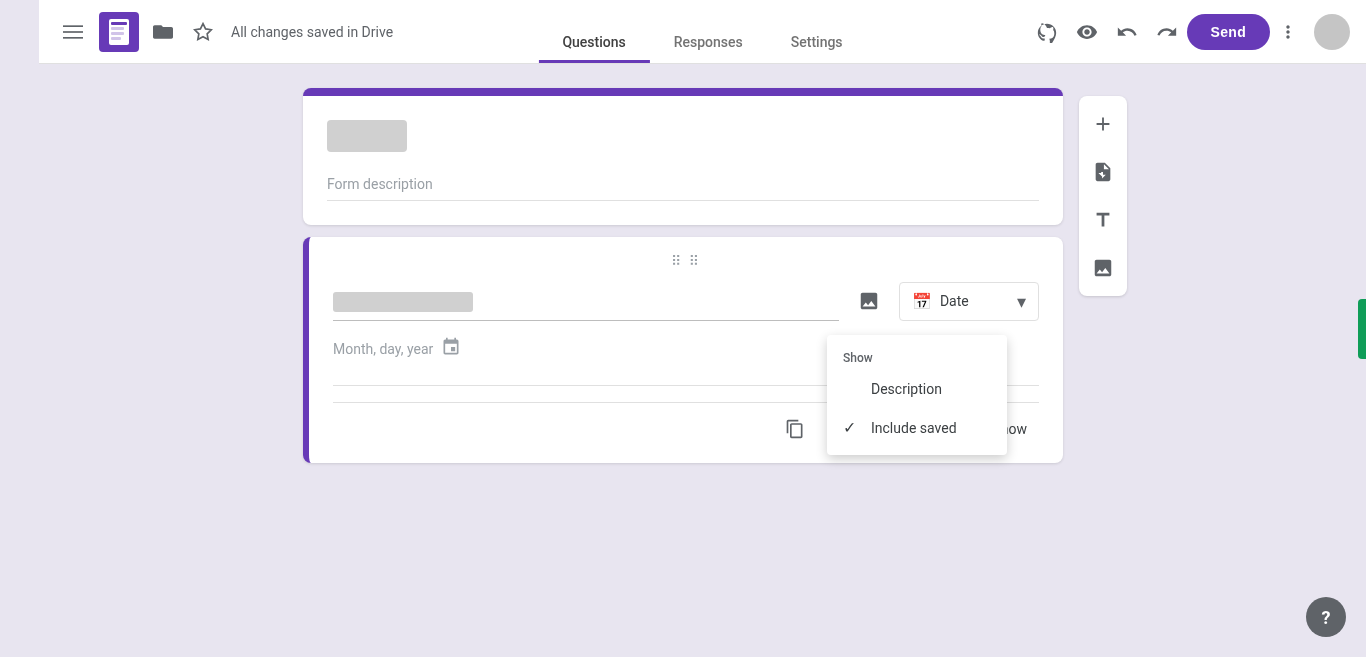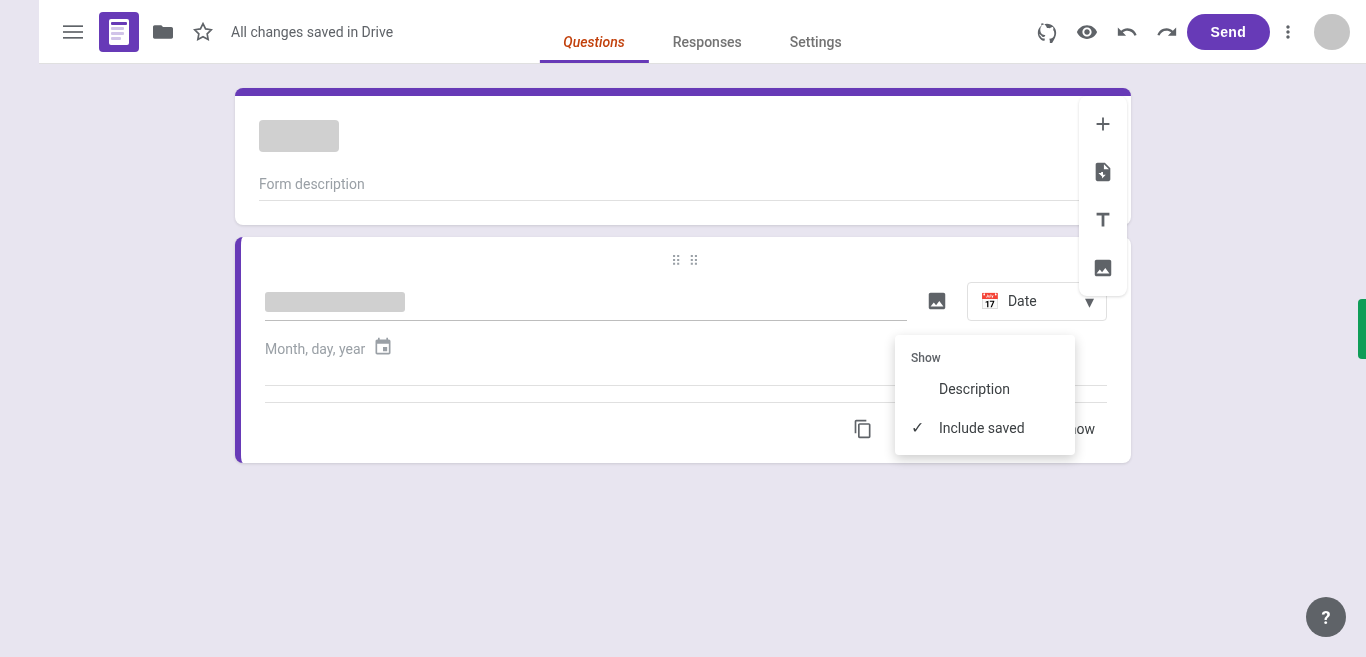--- a/index.html
+++ b/index.html
@@ -77,23 +77,22 @@
     }
     .tab {
       padding: 10px 24px;
       font-size: 14px;
       color: #737373;
       cursor: pointer;
       border-bottom: 3px solid transparent;
       font-weight: 500;
     }
     .tab.active {
-      color: #c2410c;
+      color: #404040;
       border-bottom: 3px solid #673ab7;
-      font-style: italic;
     }
 
     
     .header-right {
       display: flex;
       align-items: center;
       gap: 0;
     }
     .icon-btn {
       width: 40px;
@@ -146,21 +145,21 @@
       align-items: center;
       height: calc(657px - 64px);
       overflow-y: auto;
       position: relative;
     }
 
     
     .form-card {
       background: #fff;
       border-radius: 8px;
-      width: 896px;
+      width: 760px;
       margin-bottom: 12px;
       box-shadow: 0 1px 3px rgba(0,0,0,0.12);
       position: relative;
     }
     .form-card.title-card {
       border-top: 8px solid #673ab7;
       padding: 24px 24px 24px 24px;
     }
     .form-card.question-card {
       border-left: 6px solid #673ab7;

